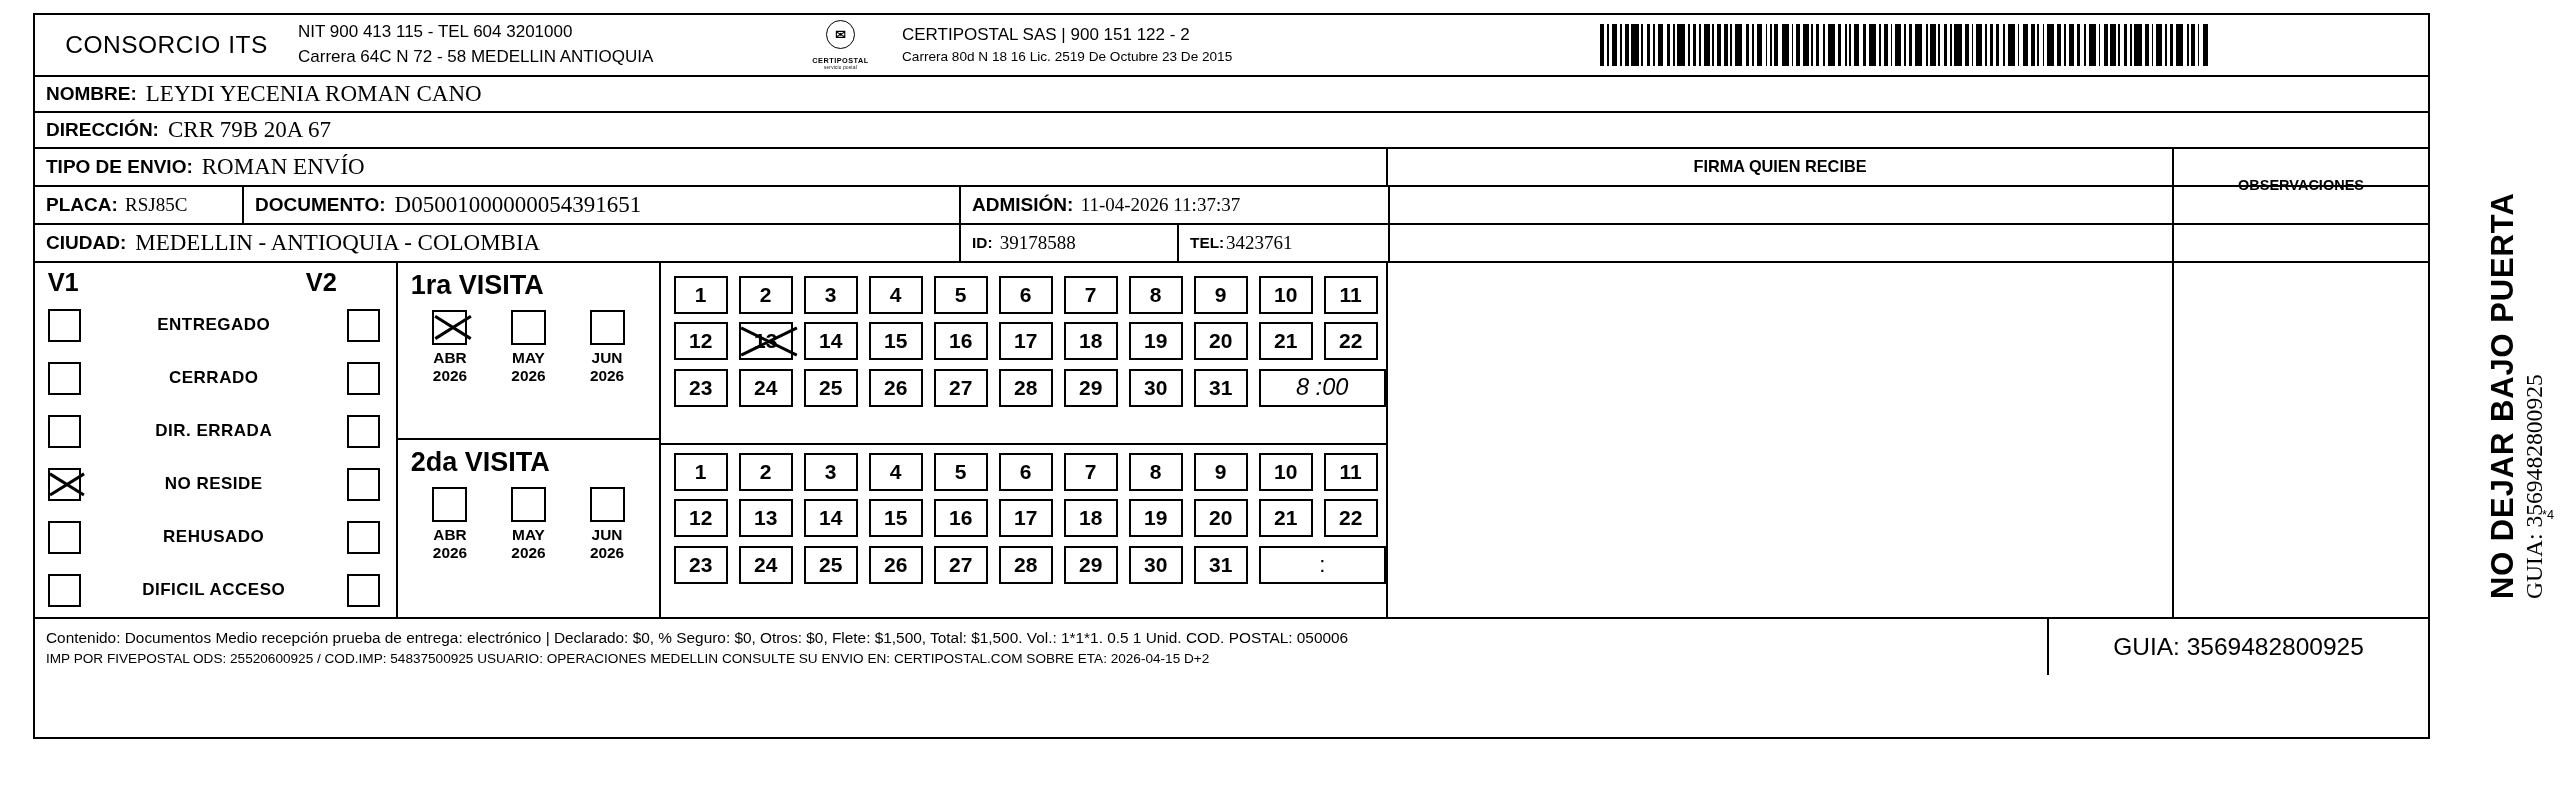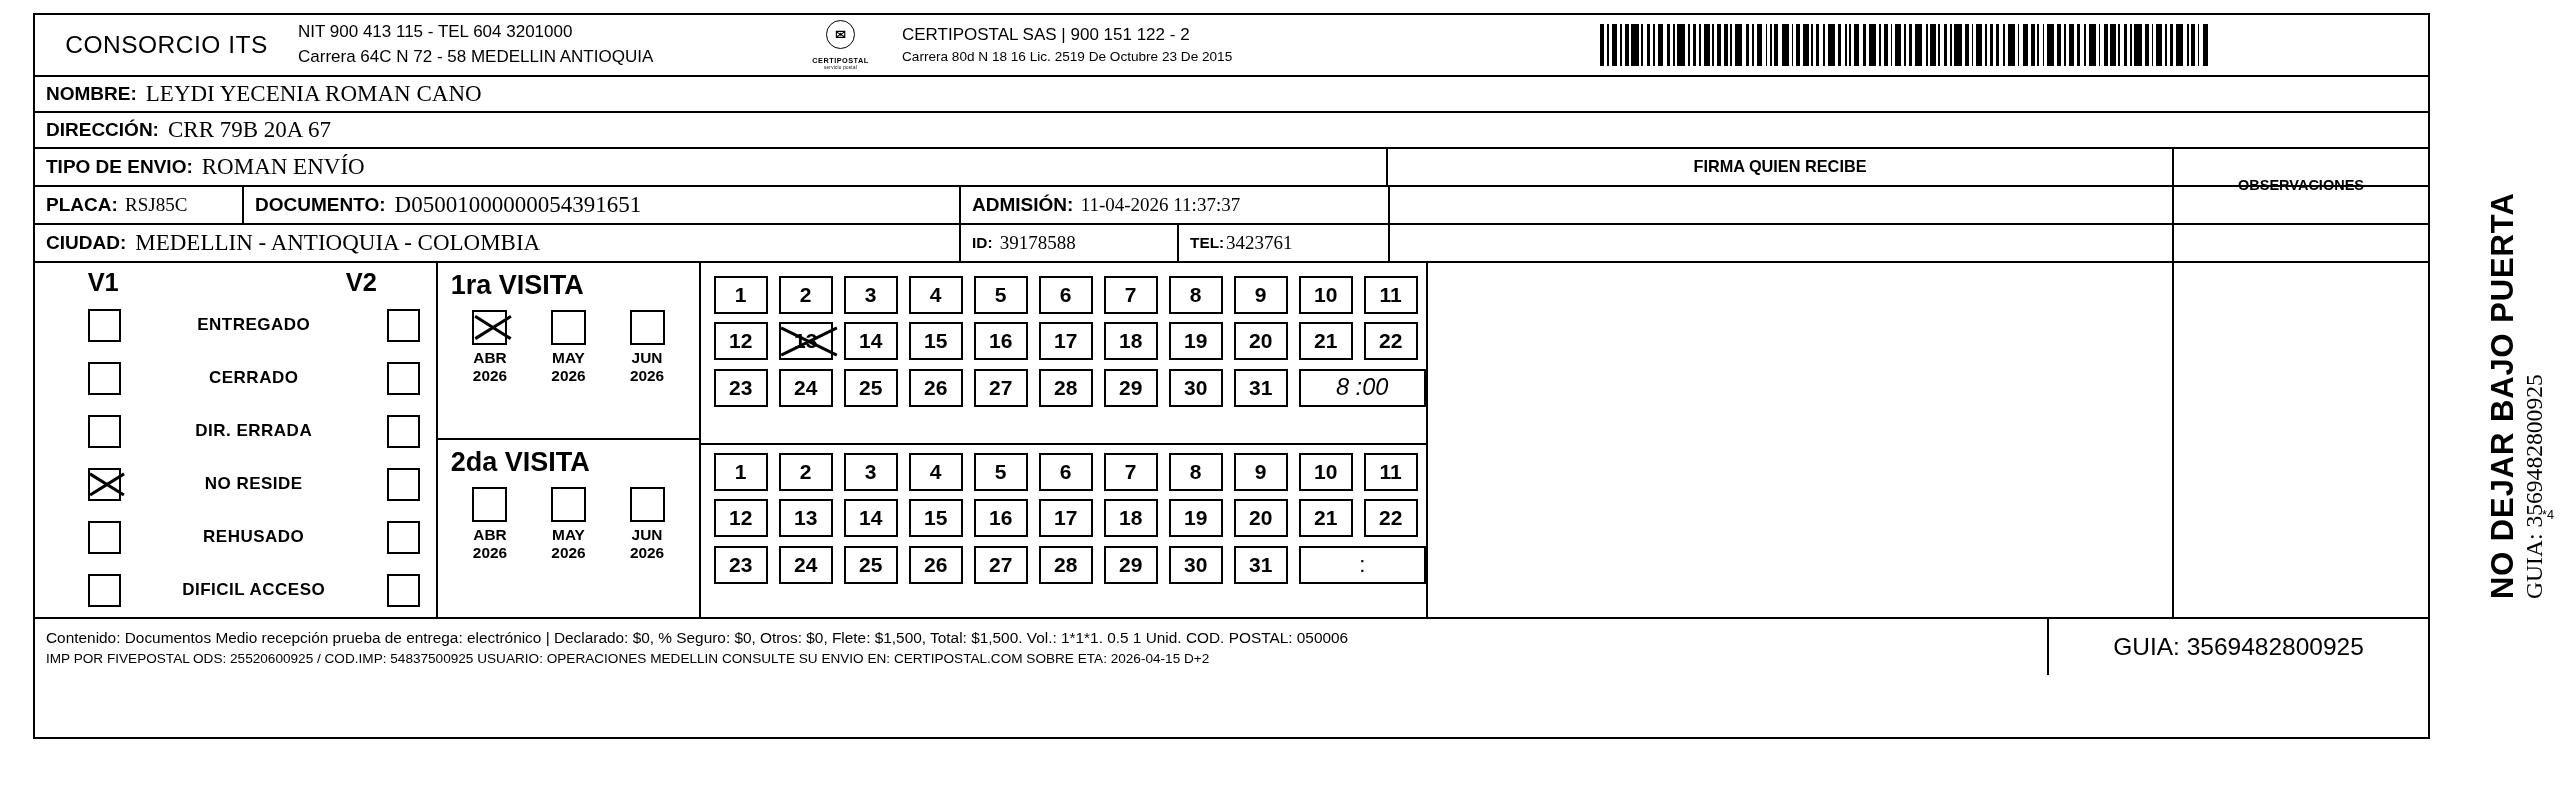--- a/index.html
+++ b/index.html
@@ -341,21 +341,21 @@
         </div>
         <div class="seg" style="width:209px;">
           <span style="font-size:15.4px;font-weight:bold;">TEL:</span>
           <span class="val-sm" style="margin-left:1.8px;">3423761</span>
         </div>
       </div>
       <div style="flex:1;border-right:2.7px solid #000;"></div>
       <div style="width:254px;"></div>
     </div>
 
-    <div style="display:flex;height:354px;padding-left:40px;">
+    <div style="display:flex;height:354px;">
       <div style="width:1353px;border-right:2.7px solid #000;display:flex;box-sizing:border-box;">
 
         <div class="col-v">
           <div class="v-head">
             <span>V1</span>
             <span class="v2">V2</span>
           </div>
           <div id="status-rows">
               <div class="v-line">
                 <div class="chk"></div>

